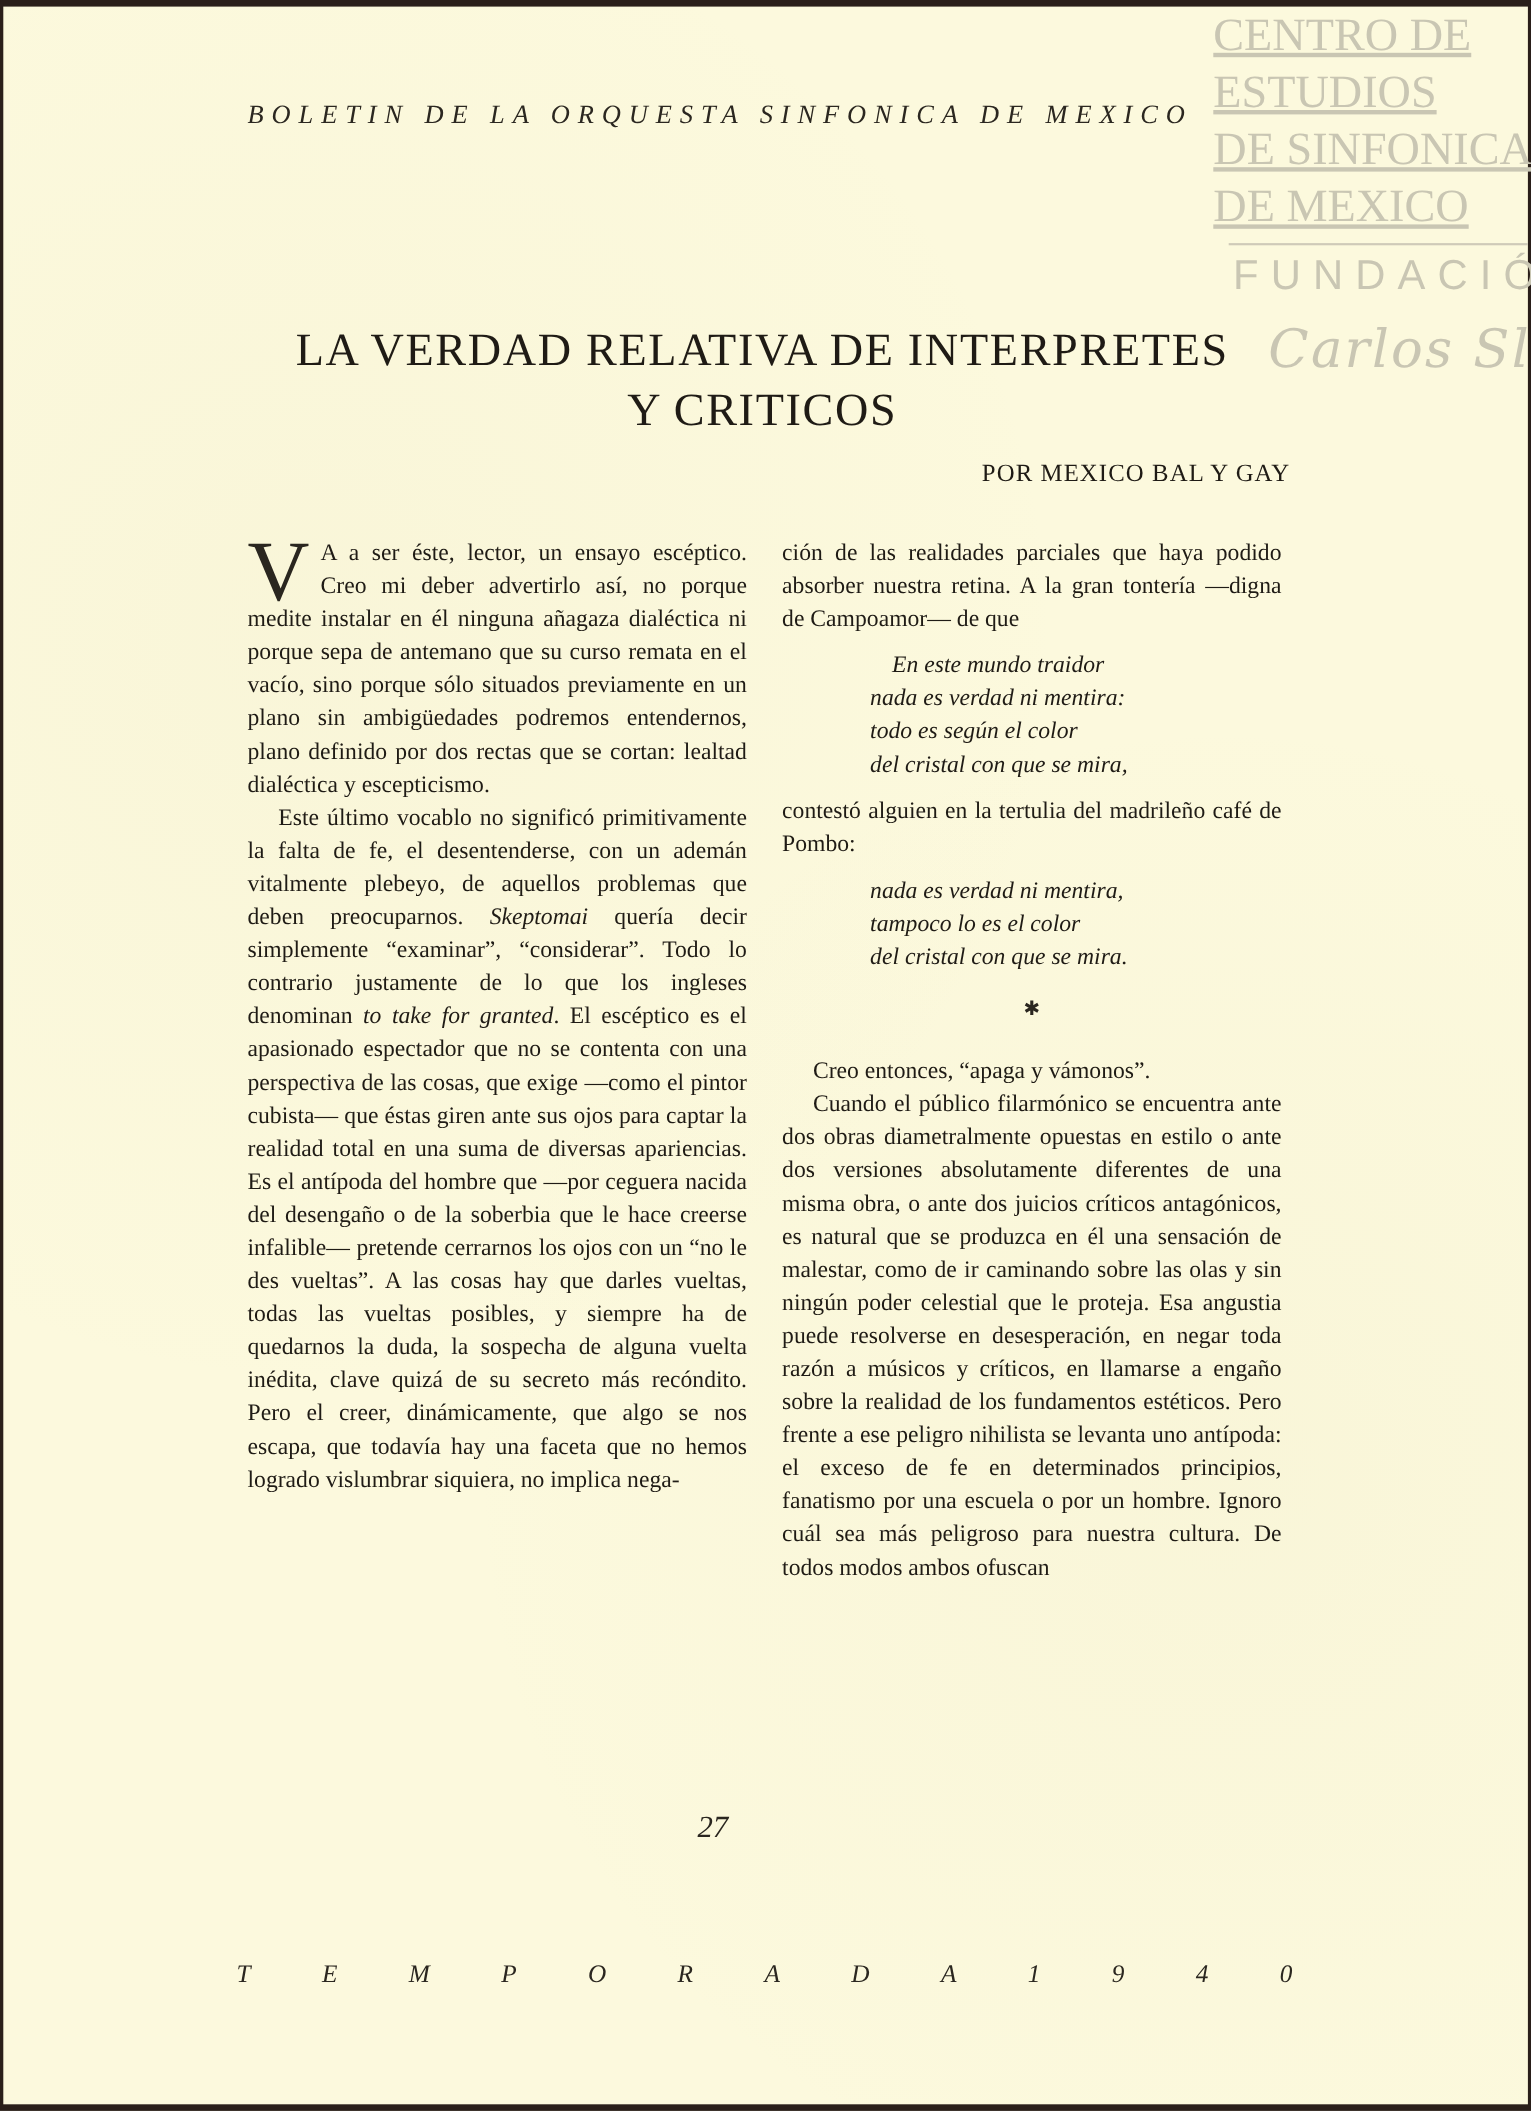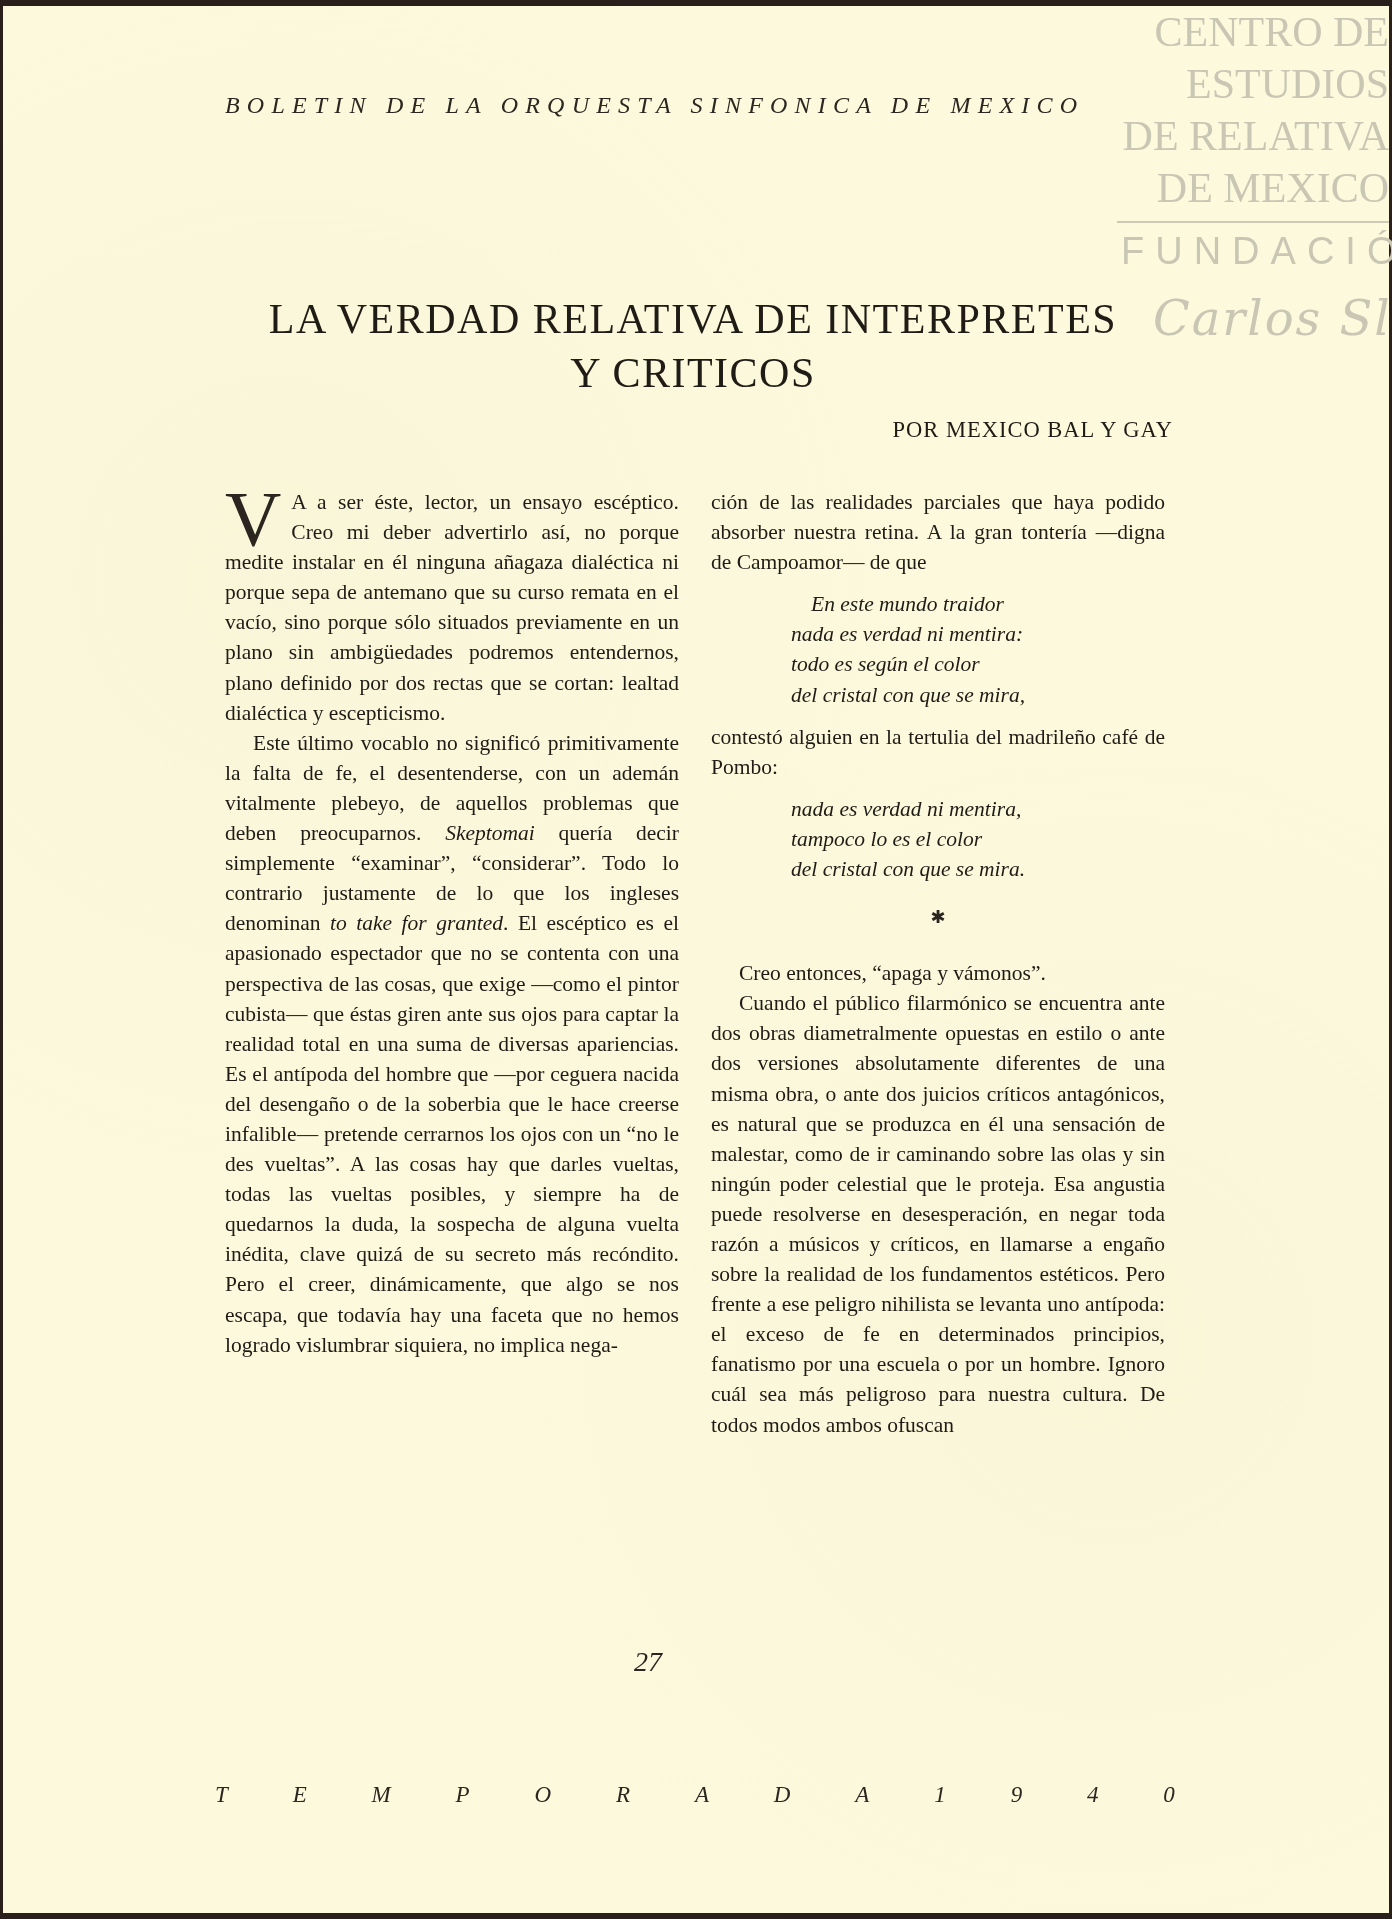--- a/index.html
+++ b/index.html
@@ -15,22 +15,22 @@
       background-image:
         radial-gradient(circle at 20% 30%, rgba(200,190,140,0.06) 0, rgba(0,0,0,0) 40%),
         radial-gradient(circle at 80% 70%, rgba(200,190,140,0.06) 0, rgba(0,0,0,0) 40%);
     }
     .running-head {
       position: absolute; left: 222px; top: 86px; width: 960px;
       font-style: italic; font-size: 24px; letter-spacing: 7.2px;
       white-space: nowrap; color: #2b2720;
     }
     .watermark {
-      position: absolute; left: 1100px; top: 0; width: 286px; text-align: right;
-      color: #c9c6b3; font-family: "Liberation Serif", serif; line-height: 52px;
+      position: absolute; left: 1100px; top: 0; width: 286px; text-align: left;
+      color: #c9c6b3; font-family: "Liberation Serif", serif; line-height: 52px; text-decoration: underline;
     }
     .wm-line { font-size: 42px; display: block; white-space: nowrap; }
     .wm-rule { position: absolute; left: 1114px; top: 215px; width: 272px; height: 2px; background: #cfcab8; }
     .wm-fund {
       position: absolute; left: 1118px; top: 224px; font-family: "Liberation Sans", sans-serif;
       font-size: 38px; letter-spacing: 11px; color: #c9c6b3; white-space: nowrap;
     }
     .wm-sign {
       position: absolute; left: 1150px; top: 284px; font-family: "DejaVu Serif", serif;
       font-style: italic; font-size: 48px; color: #c9c6b3; white-space: nowrap; letter-spacing: 2px;
@@ -73,21 +73,21 @@
 </head>
 <body>
 
 <div class="page">
 
   <div class="running-head">BOLETIN DE LA ORQUESTA SINFONICA DE MEXICO</div>
 
   <div class="watermark">
     <span class="wm-line">CENTRO DE</span>
     <span class="wm-line">ESTUDIOS</span>
-    <span class="wm-line">DE RELATIVA</span>
+    <span class="wm-line">DE SINFONICA</span>
     <span class="wm-line">DE MEXICO</span>
   </div>
   <div class="wm-rule"></div>
   <div class="wm-fund">FUNDACIÓN</div>
   <div class="wm-sign">Carlos Slim</div>
 
   <div class="title">
     <div>LA VERDAD RELATIVA DE INTERPRETES</div>
     <div>Y CRITICOS</div>
   </div>

